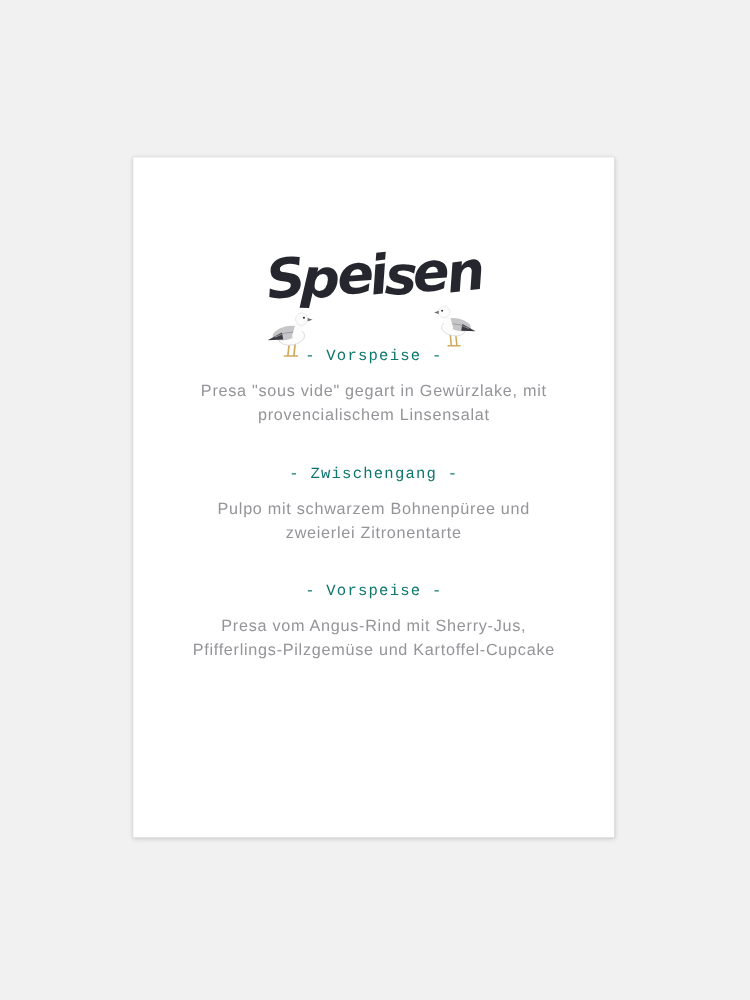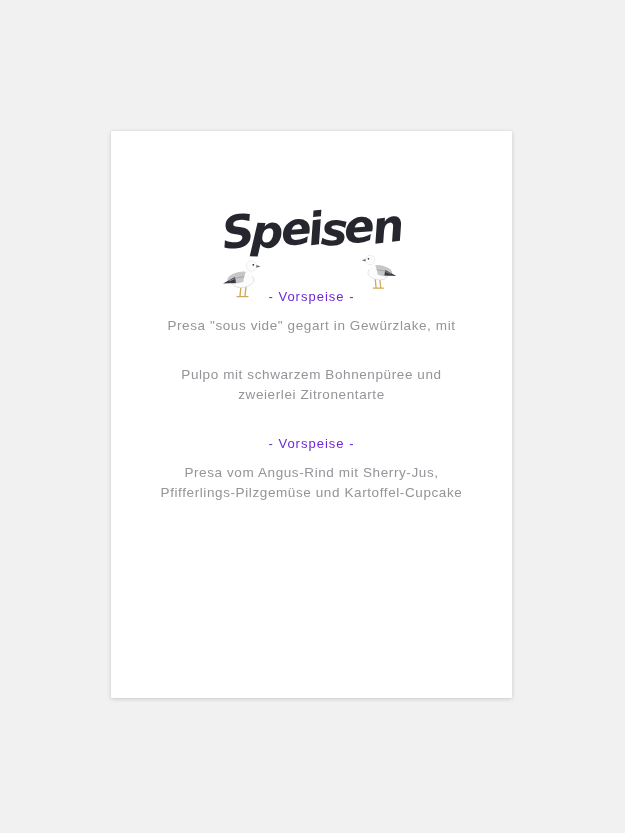--- a/index.html
+++ b/index.html
@@ -44,22 +44,23 @@
   
   .menu-sections {
     position: absolute; top: 156px; left: 10px; right: 10px;
     text-align: center;
   }
   .section { margin-bottom: 29px; }
   .section:last-child { margin-bottom: 0; }
   .heading {
     font-size: 13px; line-height: 20px;
     letter-spacing: 1px;
-    color: #6d28d9;
+    color: #0f766e;
     margin-bottom: 9px;
+    font-family: Liberation Mono, monospace;
   }
   .line {
     font-size: 13.5px; line-height: 20px;
     letter-spacing: 0.6px;
     color: #949499;
   }
 </style>
 </head>
 <body>
 
@@ -98,23 +99,25 @@
     </span>
 
     <div class="title-text"><span class="tl tl0">S</span><span class="tl tl1">p</span><span class="tl tl2">e</span><span class="tl tl0">i</span><span class="tl tl1">s</span><span class="tl tl2">e</span><span class="tl tl0">n</span></div>
   </div>
 
   <div class="menu-sections">
 
     <div class="section">
       <div class="heading">- Vorspeise -</div>
       <div class="line">Presa "sous vide" gegart in Gewürzlake, mit</div>
+      <div class="line">provencialischem Linsensalat</div>
     </div>
 
     <div class="section">
+      <div class="heading">- Zwischengang -</div>
       <div class="line">Pulpo mit schwarzem Bohnenpüree und</div>
       <div class="line">zweierlei Zitronentarte</div>
     </div>
 
     <div class="section">
       <div class="heading">- Vorspeise -</div>
       <div class="line">Presa vom Angus-Rind mit Sherry-Jus,</div>
       <div class="line">Pfifferlings-Pilzgemüse und Kartoffel-Cupcake</div>
     </div>
 

